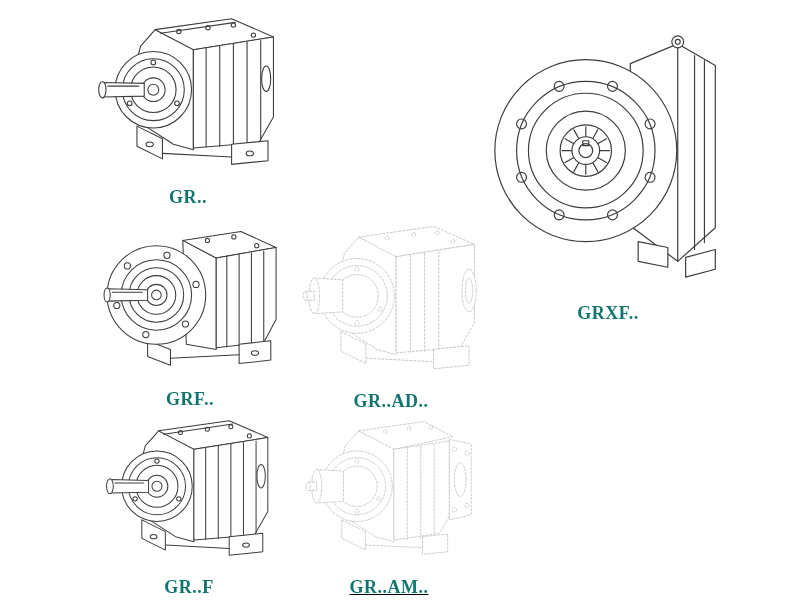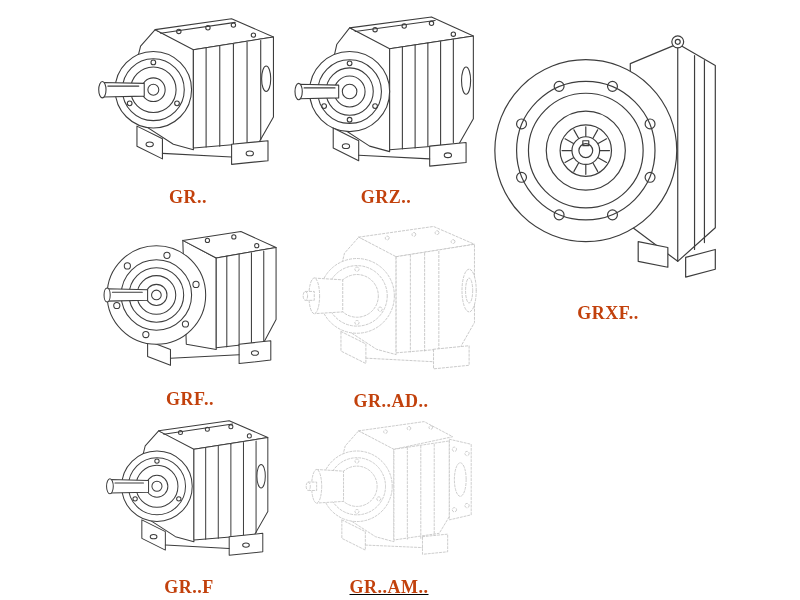--- a/index.html
+++ b/index.html
@@ -12,21 +12,21 @@
   .art svg{
     width:96%;height:96%;
     stroke:#3d3d3d;stroke-width:1.2;fill:none;
     stroke-linejoin:round;stroke-linecap:round;
   }
   .cell.phantom .art svg{
     stroke:#c3c3c3;stroke-width:1;stroke-dasharray:2.5 2;
   }
   .label{
     height:26px;display:flex;align-items:center;justify-content:center;
-    font-weight:bold;font-size:18px;color:#c2410c;letter-spacing:.5px;
+    font-weight:bold;font-size:18px;color:#0f766e;letter-spacing:.5px;
   }
   .defs{position:absolute;width:0;height:0;overflow:hidden;}
 </style>
 </head>
 <body>
 
 <svg class="defs" aria-hidden="true">
 
   <symbol id="sym-gr" viewBox="0 0 200 192">
     <polygon points="64,26 106,46 106,158 84,152 44,126 38,84 48,44" fill="#fff"></polygon>
@@ -273,28 +273,20 @@
 
   <div class="cell" style="left:86px;top:2px;width:204px;height:208px;">
     <div class="art">
       <svg>
           <use href="#sym-gr"></use>
         </svg>
     </div>
     <div class="label">GR..</div>
   </div>
 
-  <div class="cell" style="left:286px;top:2px;width:200px;height:208px;">
-    <div class="art">
-      <svg>
-          <use href="#sym-grz"></use>
-        </svg>
-    </div>
-    <div class="label">GRZ..</div>
-  </div>
 
   <div class="cell" style="left:484px;top:0px;width:248px;height:302px;margin-top:24px;">
     <div class="art">
       <svg>
           <use href="#sym-grxf"></use>
         </svg>
     </div>
     <div class="label">GRXF..</div>
   </div>
 

